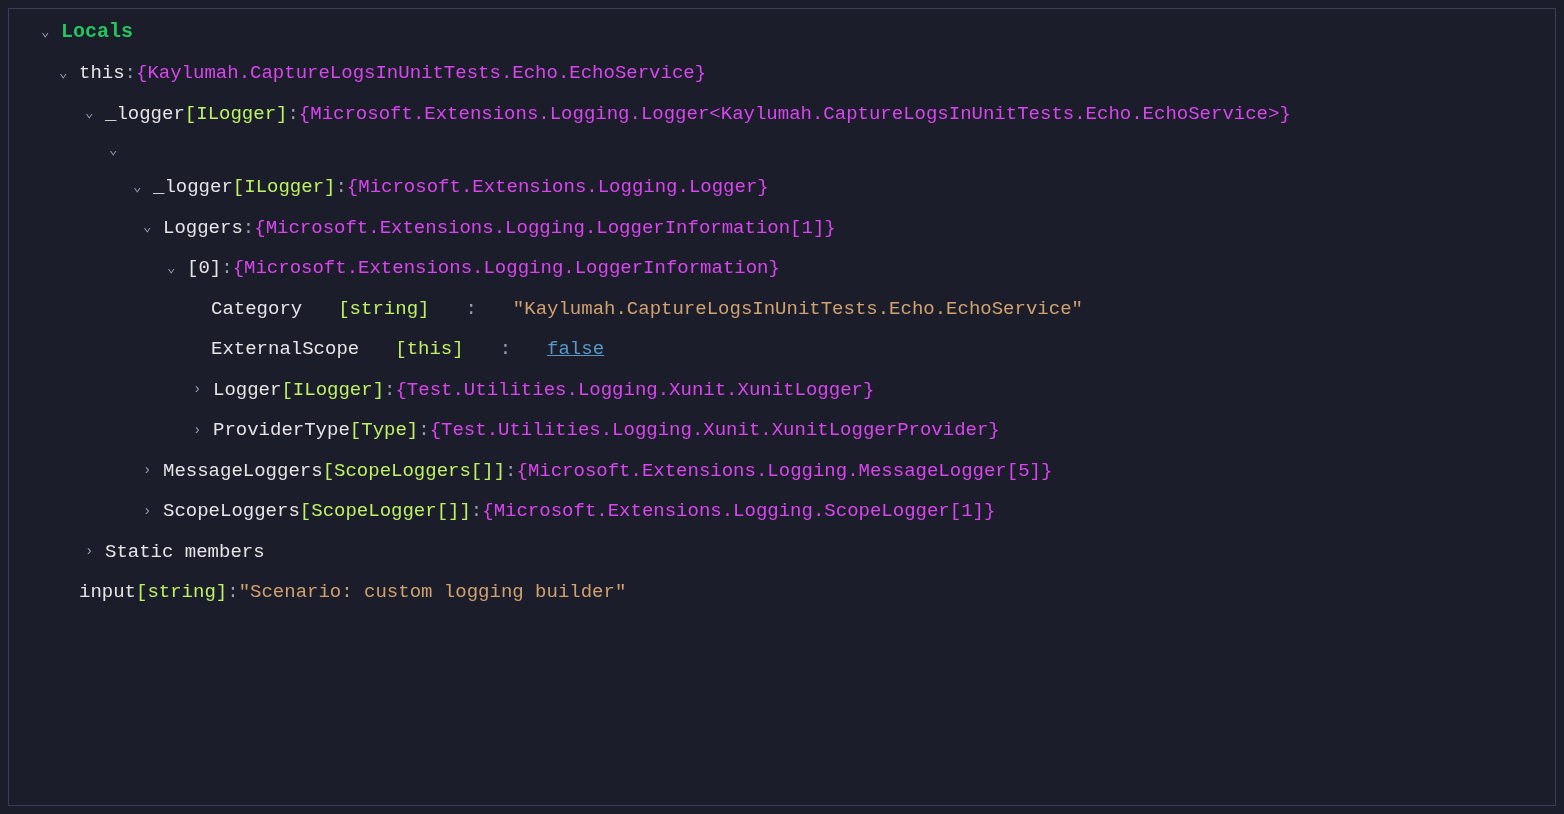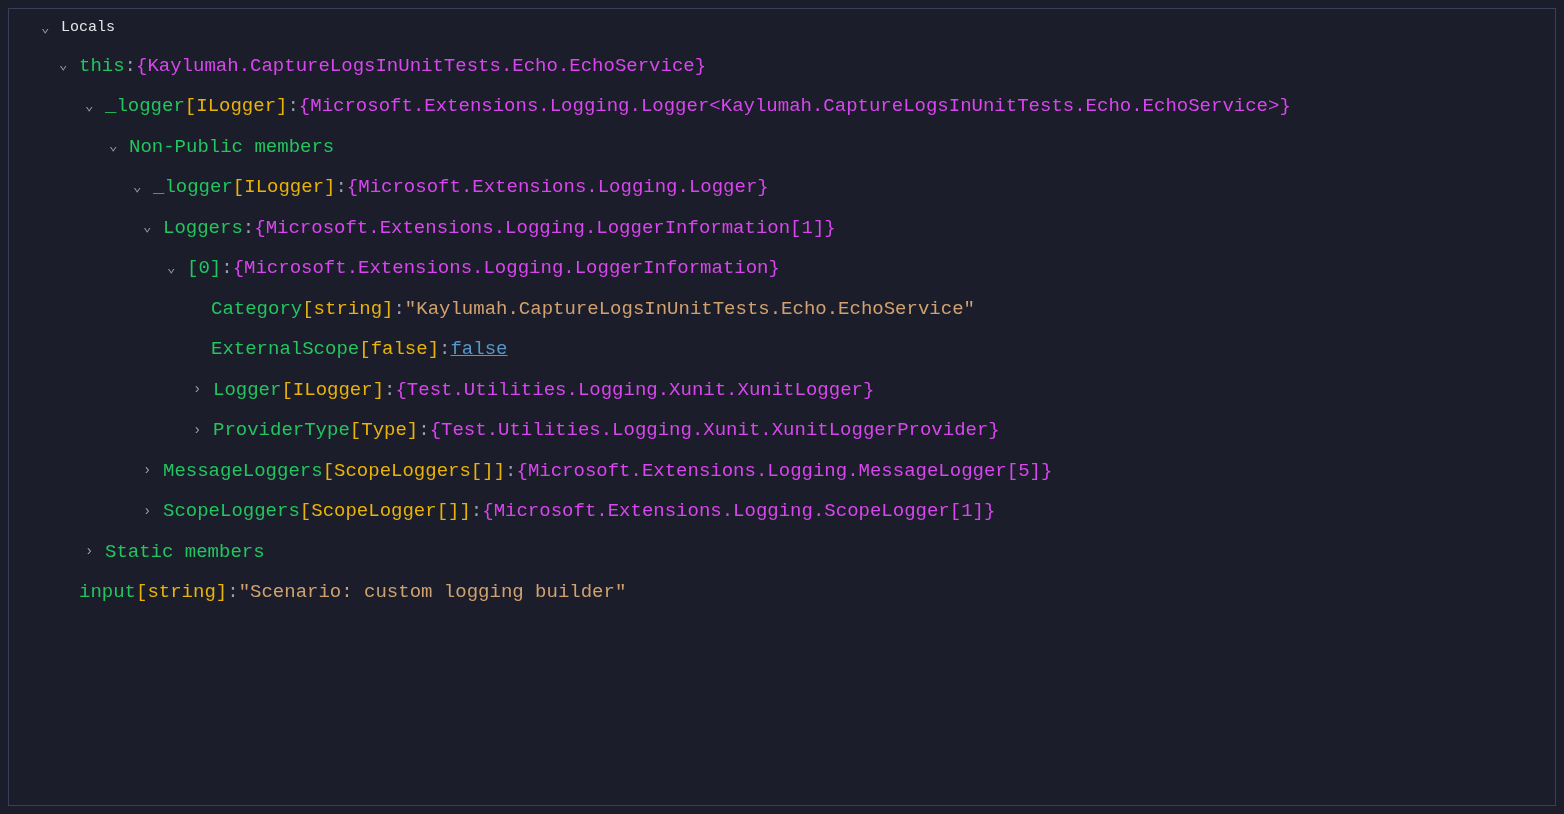--- a/index.html
+++ b/index.html
@@ -31,39 +31,39 @@
       cursor: default;
     }
     .indent-0 { padding-left: 32px; }
     .indent-1 { padding-left: 50px; }
     .indent-2 { padding-left: 76px; }
     .indent-3 { padding-left: 100px; }
     .indent-4 { padding-left: 124px; }
     .indent-5 { padding-left: 134px; }
     .indent-6 { padding-left: 158px; }
     .indent-7 { padding-left: 184px; }
-    .indent-7-noarrow { padding-left: 202px; }
+    .indent-7-noarrow { padding-left: 202px; gap: 36px; }
     .chevron {
       display: inline-block;
       width: 18px;
       color: #9b9eb3;
       font-size: 14px;
       margin-right: 2px;
       cursor: pointer;
     }
     .title {
-      color: #e5e5e5;
-      font-weight: 400;
-      font-size: 15px;
+      color: #22c55e;
+      font-weight: 700;
+      font-size: 20px;
     }
     .varname {
-      color: #22c55e;
+      color: #e5e5e5;
     }
     .typename {
-      color: #eab308;
+      color: #bef264;
       text-align: right;
     }
     .colon {
       color: #9b9eb3;
     }
     .value-obj {
       color: #d946ef;
     }
     .value-str {
       color: #d1a26f;
@@ -90,21 +90,20 @@
       </div>
       <div class="row indent-2">
         <span class="chevron">⌄</span>
         <span class="varname">_logger</span>
         <span class="typename"> [ILogger]</span>
         <span class="colon">: </span>
         <span class="value-obj">{Microsoft.Extensions.Logging.Logger&lt;Kaylumah.CaptureLogsInUnitTests.Echo.EchoService&gt;}</span>
       </div>
       <div class="row indent-3">
         <span class="chevron">⌄</span>
-        <span class="varname">Non-Public members</span>
       </div>
       <div class="row indent-4">
         <span class="chevron">⌄</span>
         <span class="varname">_logger</span>
         <span class="typename"> [ILogger]</span>
         <span class="colon">: </span>
         <span class="value-obj">{Microsoft.Extensions.Logging.Logger}</span>
       </div>
       <div class="row indent-5">
         <span class="chevron">⌄</span>
@@ -119,21 +118,21 @@
         <span class="value-obj">{Microsoft.Extensions.Logging.LoggerInformation}</span>
       </div>
       <div class="row indent-7-noarrow">
         <span class="varname">Category</span>
         <span class="typename"> [string]</span>
         <span class="colon">: </span>
         <span class="value-str">"Kaylumah.CaptureLogsInUnitTests.Echo.EchoService"</span>
       </div>
       <div class="row indent-7-noarrow">
         <span class="varname">ExternalScope</span>
-        <span class="typename"> [false]</span>
+        <span class="typename"> [this]</span>
         <span class="colon">: </span>
         <span class="value-bool">false</span>
       </div>
       <div class="row indent-7">
         <span class="chevron">›</span>
         <span class="varname">Logger</span>
         <span class="typename"> [ILogger]</span>
         <span class="colon">: </span>
         <span class="value-obj">{Test.Utilities.Logging.Xunit.XunitLogger}</span>
       </div>

